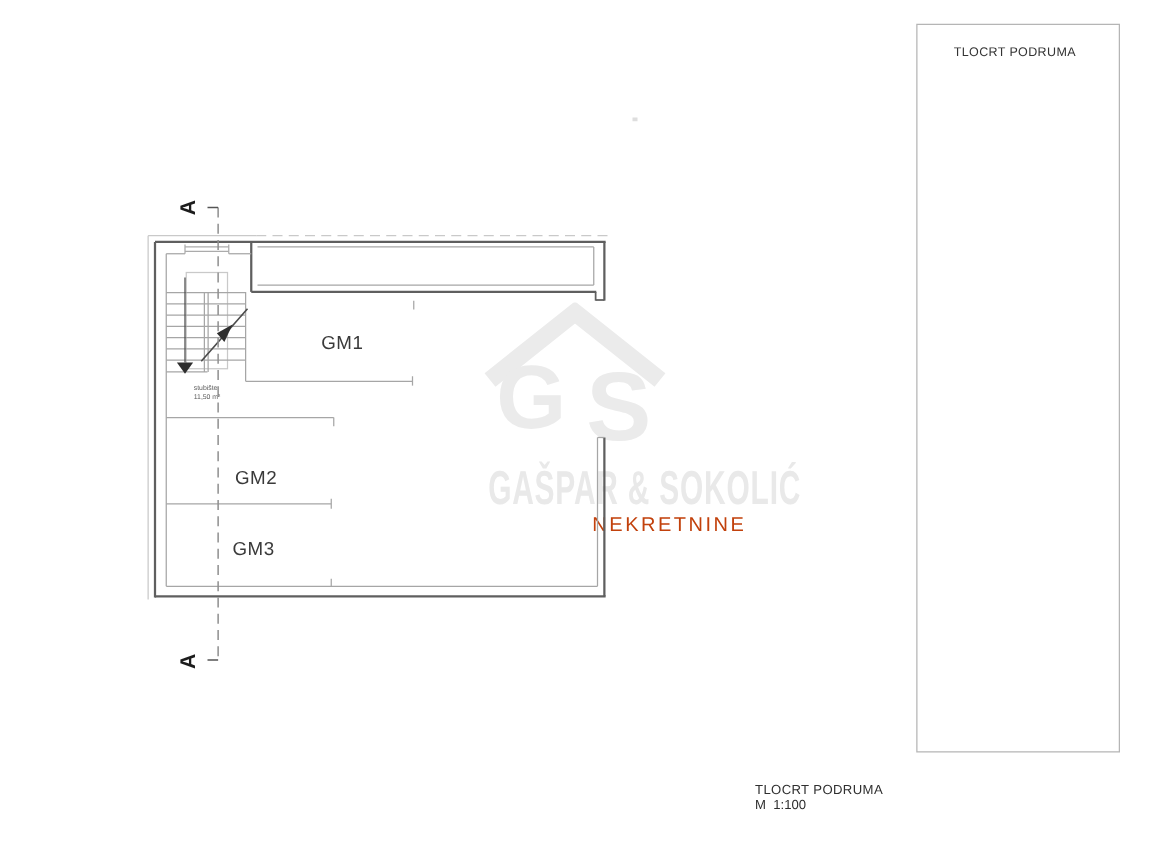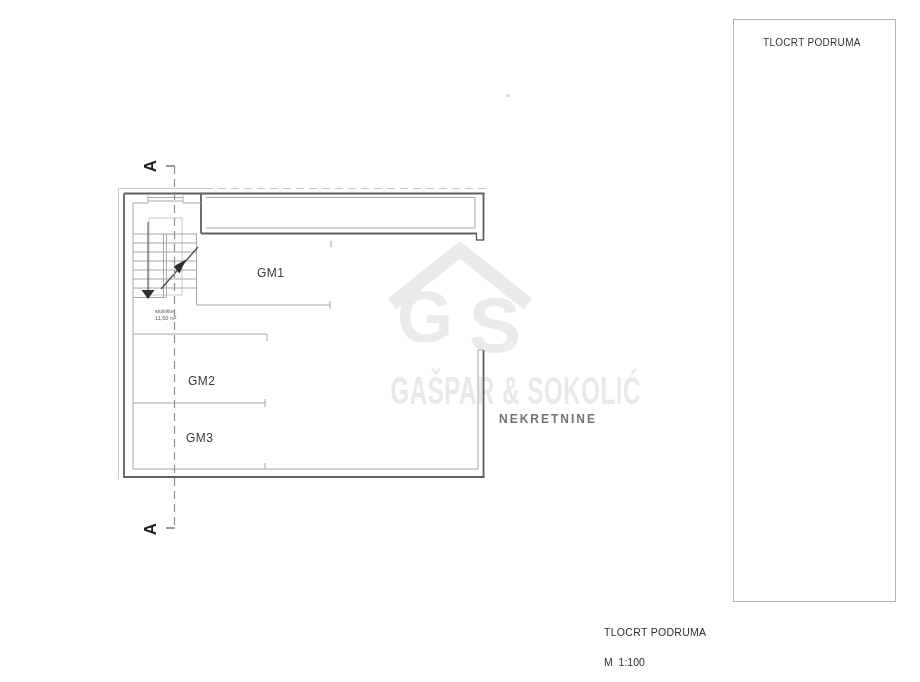--- a/index.html
+++ b/index.html
@@ -42,24 +42,24 @@
     font-weight: bold;
     letter-spacing: 1px;
     white-space: nowrap;
     transform: scaleX(0.63);
     transform-origin: center;
     color: #e9e9e9;
     line-height: 40px;
   }
   .wm-sub {
     margin-top: 1px;
-    font-size: 12px;
-    font-weight: bold;
+    font-size: 16px;
+    font-weight: normal;
     letter-spacing: 2px;
-    color: #737373;
+    color: #c2410c;
     white-space: nowrap;
   }
   
   .plan-svg {
     position: absolute;
     left: 0;
     top: 0;
   }
   
   .overlay {
@@ -72,21 +72,21 @@
     color: #1c1c1c;
     width: 24px;
     height: 24px;
     line-height: 24px;
     text-align: center;
     transform: rotate(-90deg);
   }
   .section-a.top    { left: 139px; top: 154px; }
   .section-a.bottom { left: 139px; top: 517px; }
   .room-label {
-    font-size: 12px;
+    font-size: 15px;
     letter-spacing: 0.4px;
     color: #3a3a3a;
     white-space: nowrap;
   }
   .room-label.gm1 { left: 257px; top: 266px; }
   .room-label.gm2 { left: 188px; top: 374px; }
   .room-label.gm3 { left: 186px; top: 431px; text-align: right; }
   .stair-label {
     left: 155px;
     top: 308px;
@@ -119,21 +119,21 @@
     left: 604px;
     top: 626px;
     color: #2f2f2f;
   }
   .title-block .tb-title {
     font-size: 10.5px;
     letter-spacing: 0.3px;
     white-space: pre;
   }
   .title-block .tb-scale {
-    margin-top: 18px;
+    margin-top: 0;
     font-size: 10.5px;
     white-space: pre;
   }
   .speck {
     position: absolute;
     left: 506px;
     top: 94px;
     width: 4px;
     height: 3px;
     background: #dedede;

